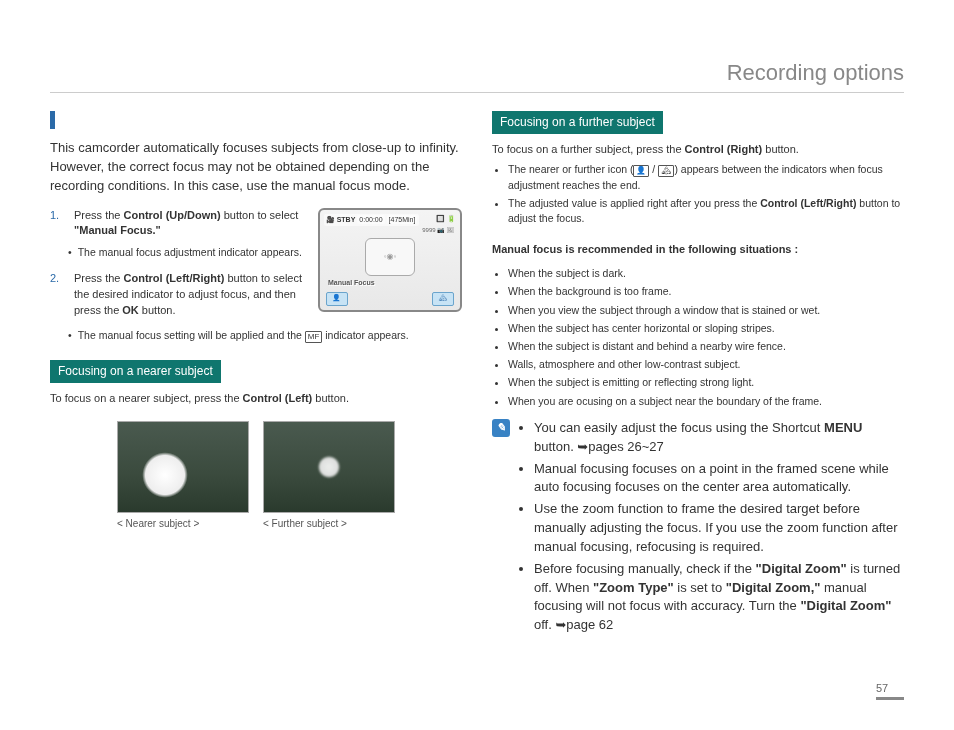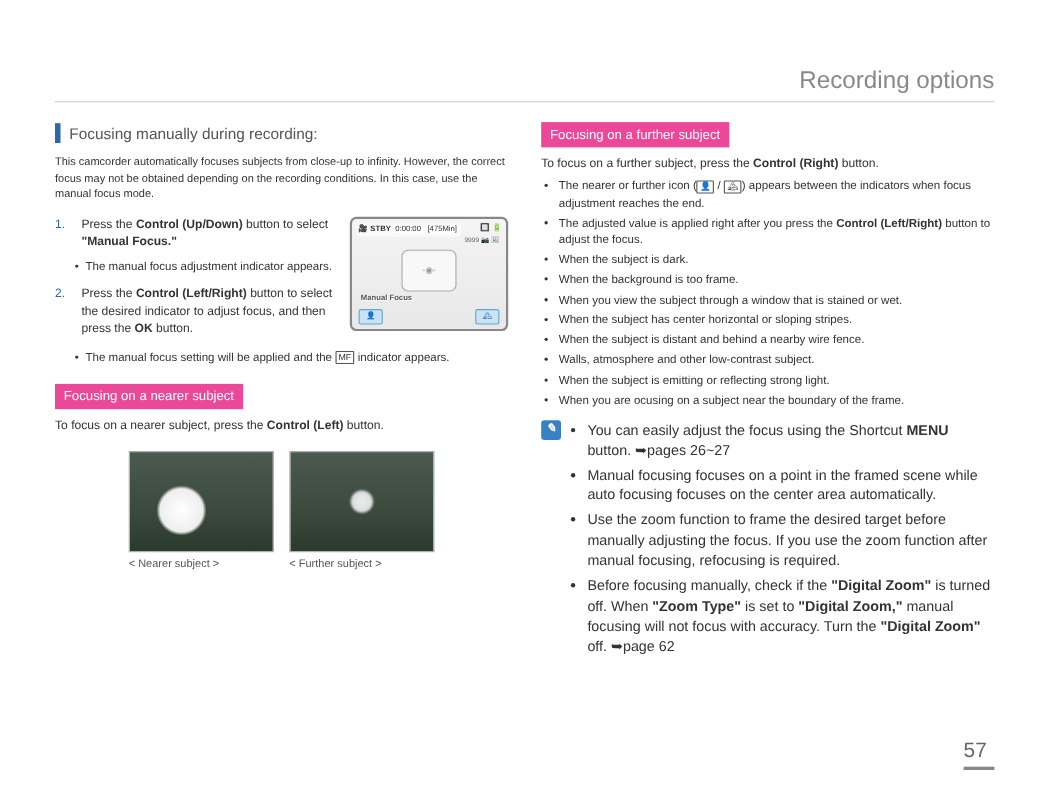--- a/index.html
+++ b/index.html
@@ -47,21 +47,21 @@
   height: 18px;
   background: #2b6aa8;
   margin-right: 8px;
 }
 .section-title {
   font-size: 14px;
   color: #555;
 }
 .intro {
   margin-bottom: 12px;
-  font-size: 10px;
+  font-size: 13px;
 }
 .step-row {
   display: flex;
   gap: 10px;
   margin-bottom: 6px;
 }
 .step-num {
   color: #2b6aa8;
   font-weight: normal;
   width: 14px;
@@ -145,21 +145,21 @@
   width: 20px;
   height: 12px;
   background: #c7e3f5;
   border: 1px solid #6aa4cc;
   border-radius: 2px;
   display:flex;align-items:center;justify-content:center;
   font-size:7px;color:#2b6aa8;
 }
 .heading-box {
   display: inline-block;
-  background: #ec4899;
+  background: #0f766e;
   color: #fff;
   padding: 3px 8px;
   font-size: 12px;
   margin: 12px 0 8px 0;
 }
 .img-pair {
   display: flex;
   justify-content: center;
   gap: 14px;
   margin-top: 14px;
@@ -221,21 +221,21 @@
   font-size: 13px;
 }
 .note-body ul {
   margin:0;padding-left:14px;
 }
 .note-body li{margin-bottom:3px;}
 .page-num {
   position: absolute;
   right: 50px;
   bottom: 30px;
-  font-size: 19px;
+  font-size: 11px;
   color: #666;
 }
 .page-num-bar {
   width: 28px;
   height: 3px;
   background: #888;
   margin-top: 3px;
   margin-left: auto;
 }
 .clearfix::after{content:"";display:table;clear:both;}
@@ -245,21 +245,20 @@
 
 <div class="page">
   <div class="header">Recording options</div>
 
   <div class="columns">
 
     <div class="col">
 
       <div class="section-title-bar">
         <div class="bar"></div>
-        <div class="section-title">Focusing manually during recording:</div>
       </div>
 
       <div class="intro">This camcorder automatically focuses subjects from close-up to infinity. However, the correct focus may not be obtained depending on the recording conditions. In this case, use the manual focus mode.</div>
 
       <div class="clearfix">
 
         <div class="lcd-box">
           <div class="lcd-top">
             <span>🎥 <b>STBY</b> <span>0:00:00</span> <span>[475Min]</span></span>
           </div>
@@ -334,20 +333,21 @@
 
       <ul class="simple-bullets" style="margin-top:4px;">
         <li>
           The nearer or further icon (<span class="mf-icon">👤</span> / <span class="mf-icon">🏔</span>) appears between the indicators when focus adjustment reaches the end.
         </li>
         <li>
           <span>The adjusted value is applied right after you press the </span><b>Control (Left/Right)</b><span> button to adjust the focus.</span>
         </li>
       </ul>
 
+      <div style="font-weight:bold;margin:16px 0 8px 0;font-size:11px;">Manual focus is recommended in the following situations :</div>
 
       <ul class="simple-bullets">
         <li>When the subject is dark.</li>
         <li>When the background is too frame.</li>
         <li>When you view the subject through a window that is stained or wet.</li>
         <li>When the subject has center horizontal or sloping stripes.</li>
         <li>When the subject is distant and behind a nearby wire fence.</li>
         <li>Walls, atmosphere and other low-contrast subject.</li>
         <li>When the subject is emitting or reflecting strong light.</li>
         <li>When you are ocusing on a subject near the boundary of the frame.</li>

